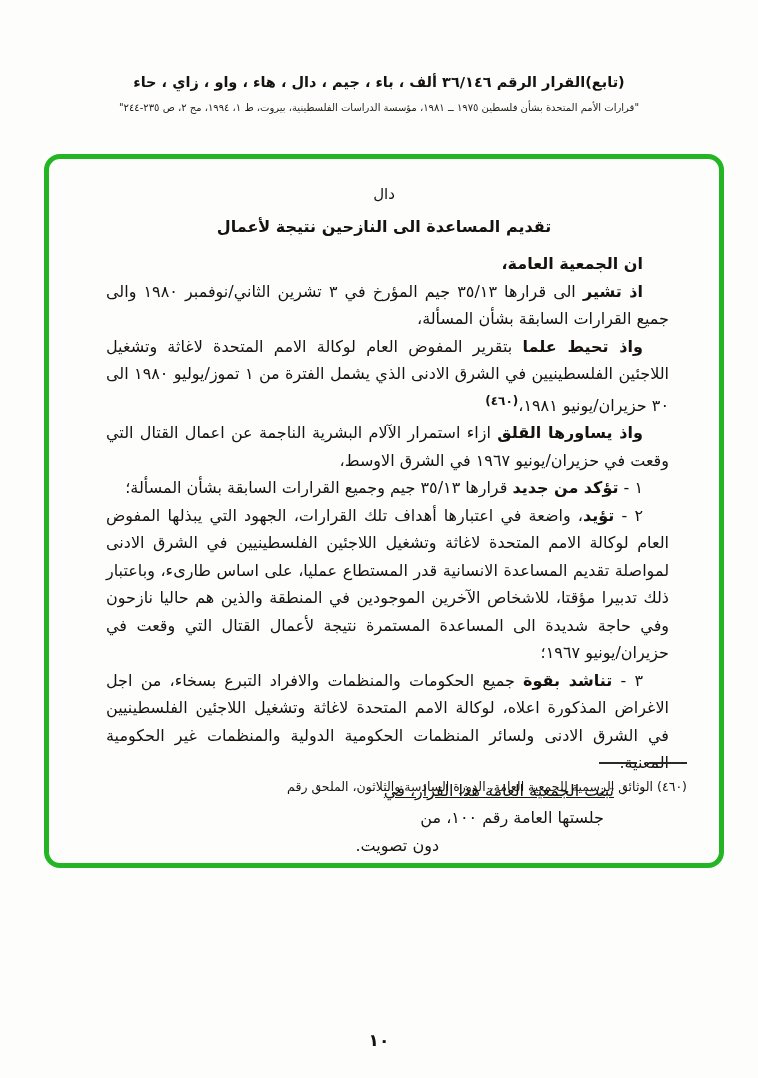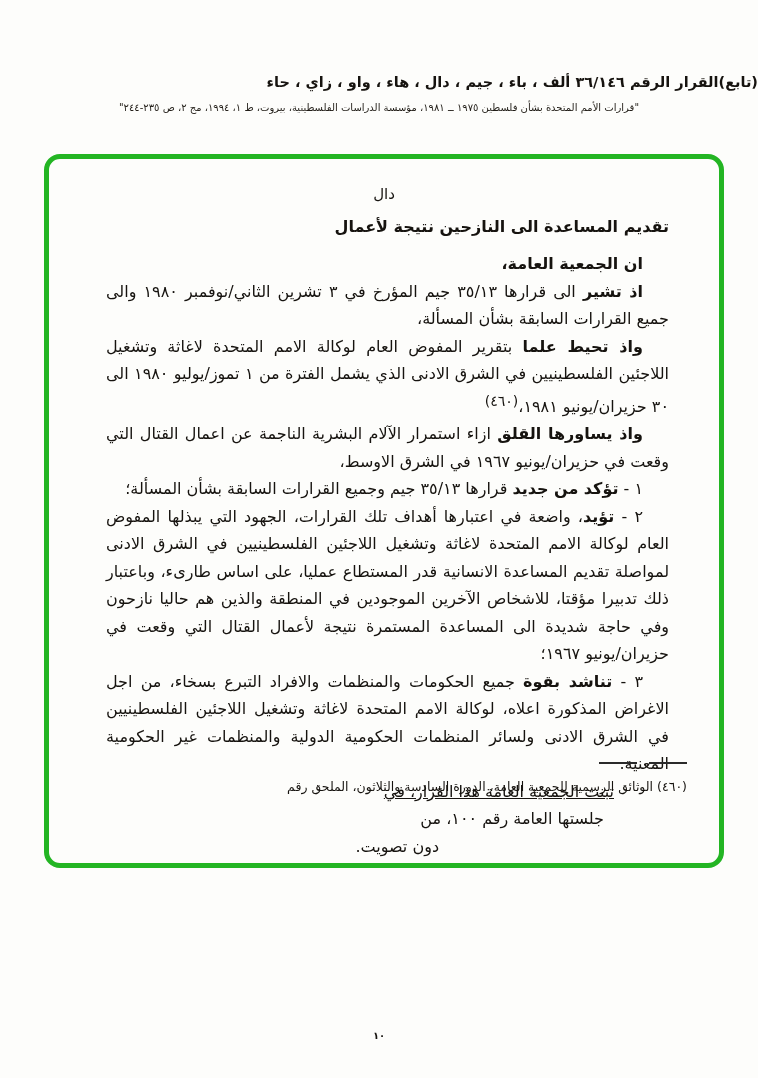--- a/index.html
+++ b/index.html
@@ -9,66 +9,66 @@
     font-family: "DejaVu Sans", "Liberation Sans", sans-serif;
     color: #16130f;
   }
   body { position: relative; overflow: hidden; }
 
   
   .page-header {
     position: absolute; top: 74px; left: 0; width: 100%;
     text-align: center; direction: rtl;
   }
-  .header-line1 { font-size: 14.5px; font-weight: bold; text-align: right; }
+  .header-line1 { font-size: 14.5px; font-weight: bold; }
   .header-line2 { font-size: 10px; margin-top: 12px; color: #211d17; }
 
   
   .green-box {
     position: absolute; top: 154px; left: 44px;
     width: 680px; height: 714px;
     border: 5px solid #c2410c;
     border-radius: 16px;
     direction: rtl;
     padding: 20px 50px 0 50px;
   }
   .section-letter { text-align: center; font-size: 15px; margin-top: 6px; }
   .res-title {
-    text-align: right; font-weight: bold;
+    text-align: center; font-weight: bold;
     font-size: 16px; line-height: 26px; margin-top: 11px;
   }
   .body-text {
     margin-top: 10px;
     font-size: 16px; line-height: 27.5px;
     text-align: justify;
     margin-left: 7px;
   }
   .para { text-indent: 26px; }
   .para b { font-weight: bold; }
-  sup.fn { font-size: 14px; }
+  sup.fn { font-size: 12px; font-weight: bold; }
 
   .closing-line { line-height: 27.5px; }
   .cl1 { padding-right: 55px; text-decoration: underline; }
   .cl2 { padding-right: 65px; }
   .cl3 { padding-right: 230px; }
 
   
   .footnote-block {
     position: absolute; bottom: 66px; right: 32px; left: 50px;
     direction: rtl;
   }
   .fn-rules { display: flex; gap: 12px; justify-content: flex-start; margin-bottom: 12px; }
   .fn-rule-seg { width: 38px; border-top: 2px solid #2a2a2a; height: 0; }
   .fn-text { font-size: 12.5px; line-height: 21px; }
   .fn-l2 { padding-right: 16px; }
 
   
   .page-number {
     position: absolute; top: 1030px; left: 0; width: 100%;
-    text-align: center; font-size: 10px; font-weight: bold;
+    text-align: center; font-size: 17px; font-weight: bold;
   }
 </style>
 </head>
 <body>
 
 <div class="page-header">
   <div class="header-line1">(تابع)القرار الرقم ٣٦/١٤٦ ألف ، باء ، جيم ، دال ، هاء ، واو ، زاي ، حاء</div>
   <div class="header-line2">"قرارات الأمم المتحدة بشأن فلسطين ١٩٧٥ ــ ١٩٨١، مؤسسة الدراسات الفلسطينية، بيروت، ط ١، ١٩٩٤، مج ٢، ص ٢٣٥-٢٤٤"</div>
 </div>
 

